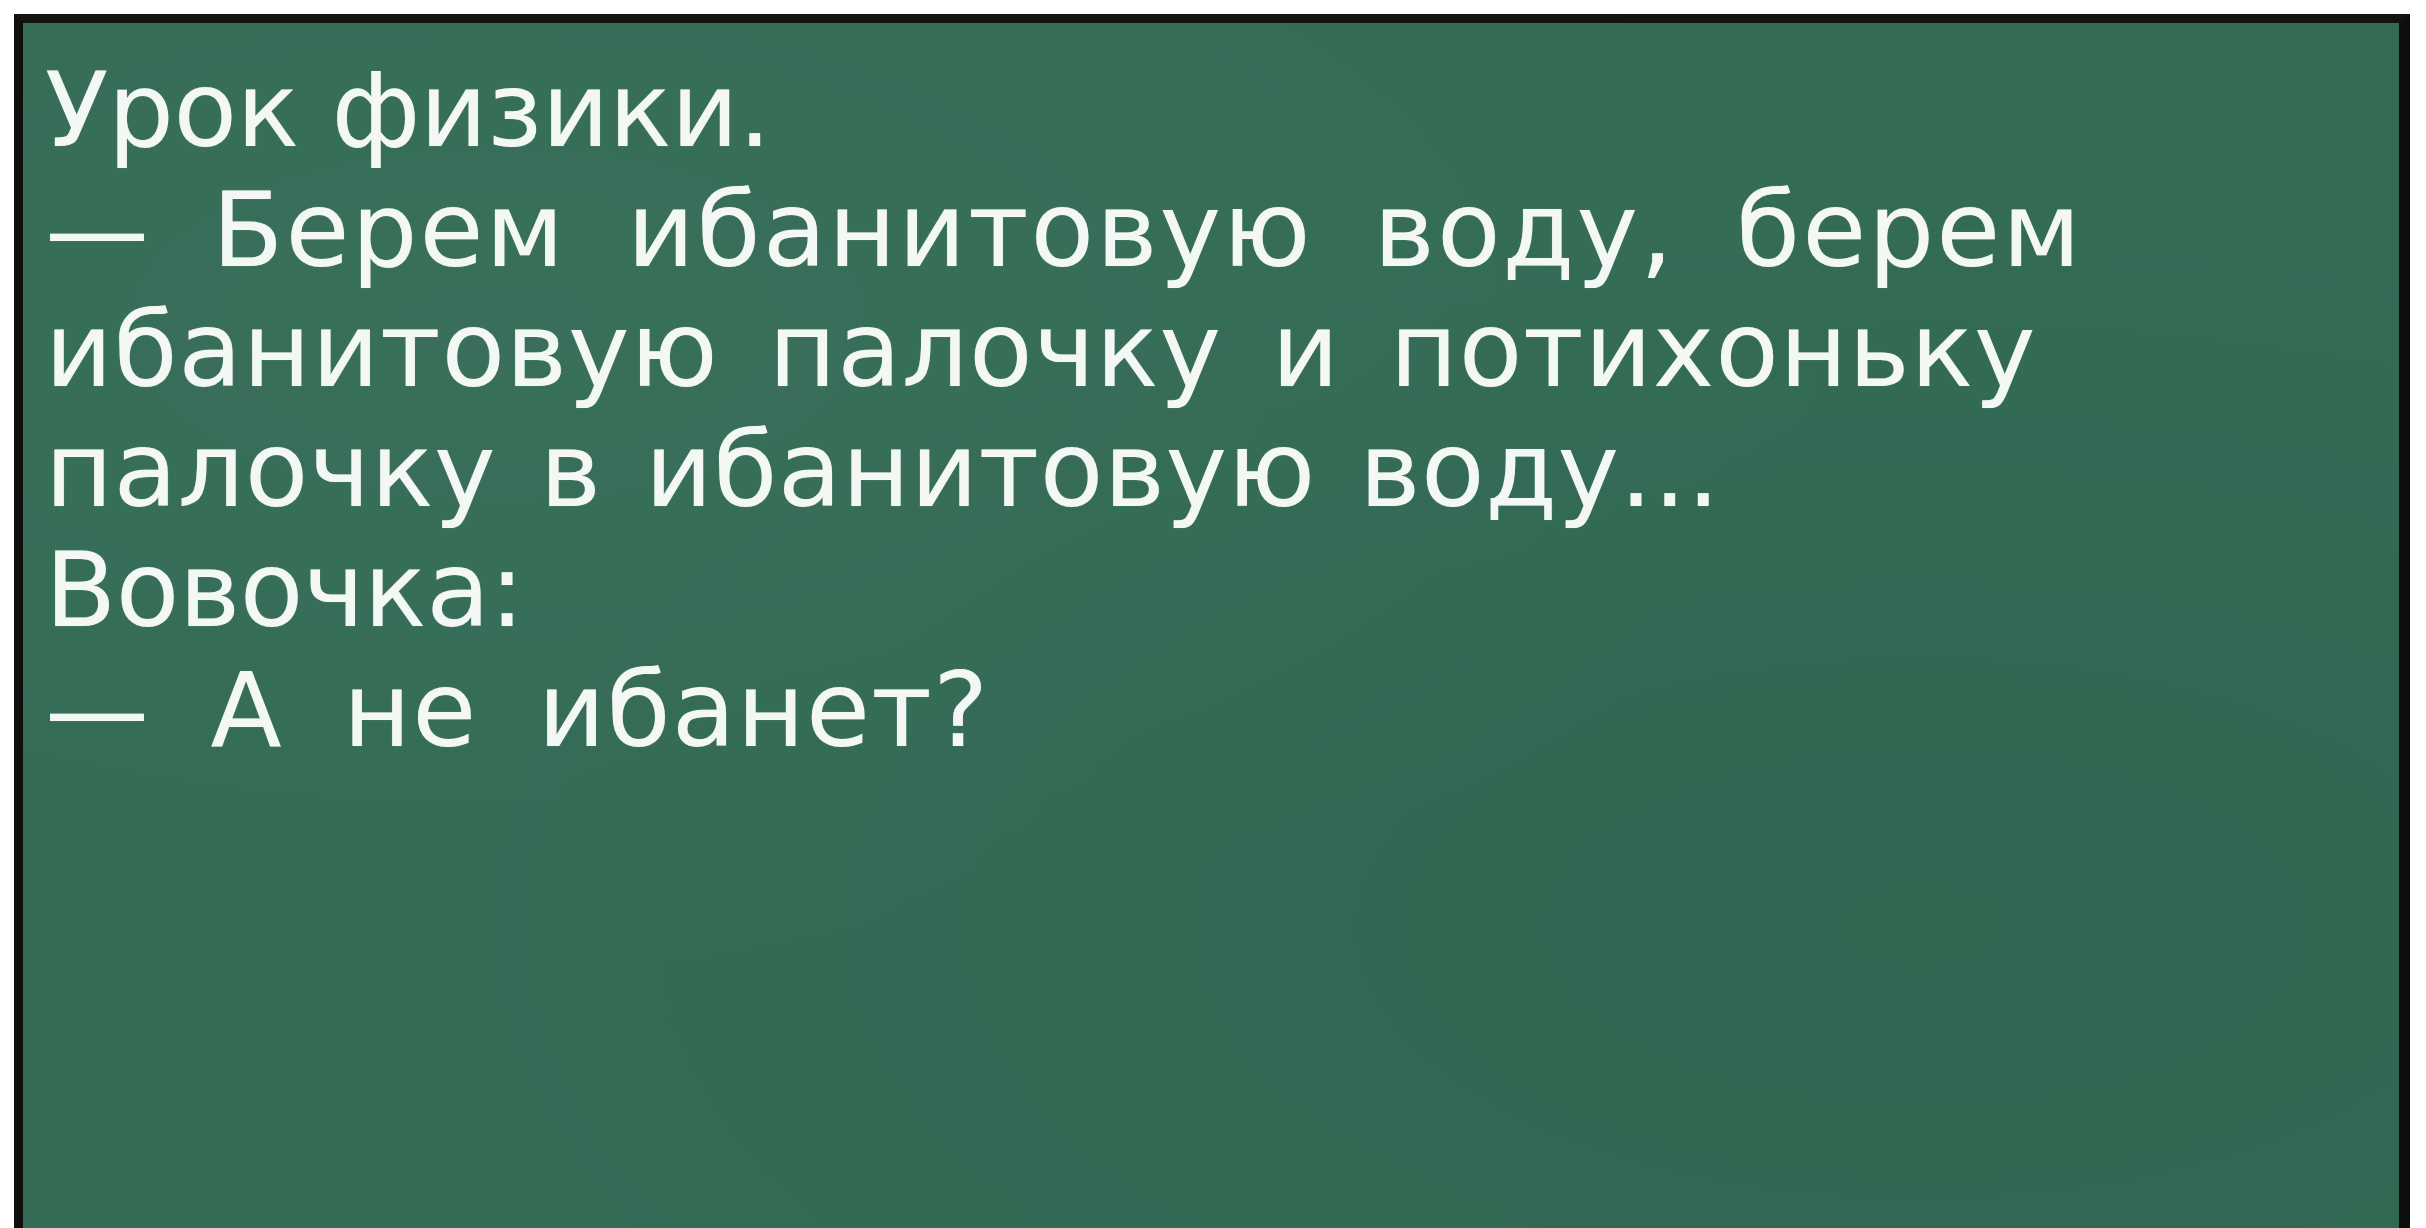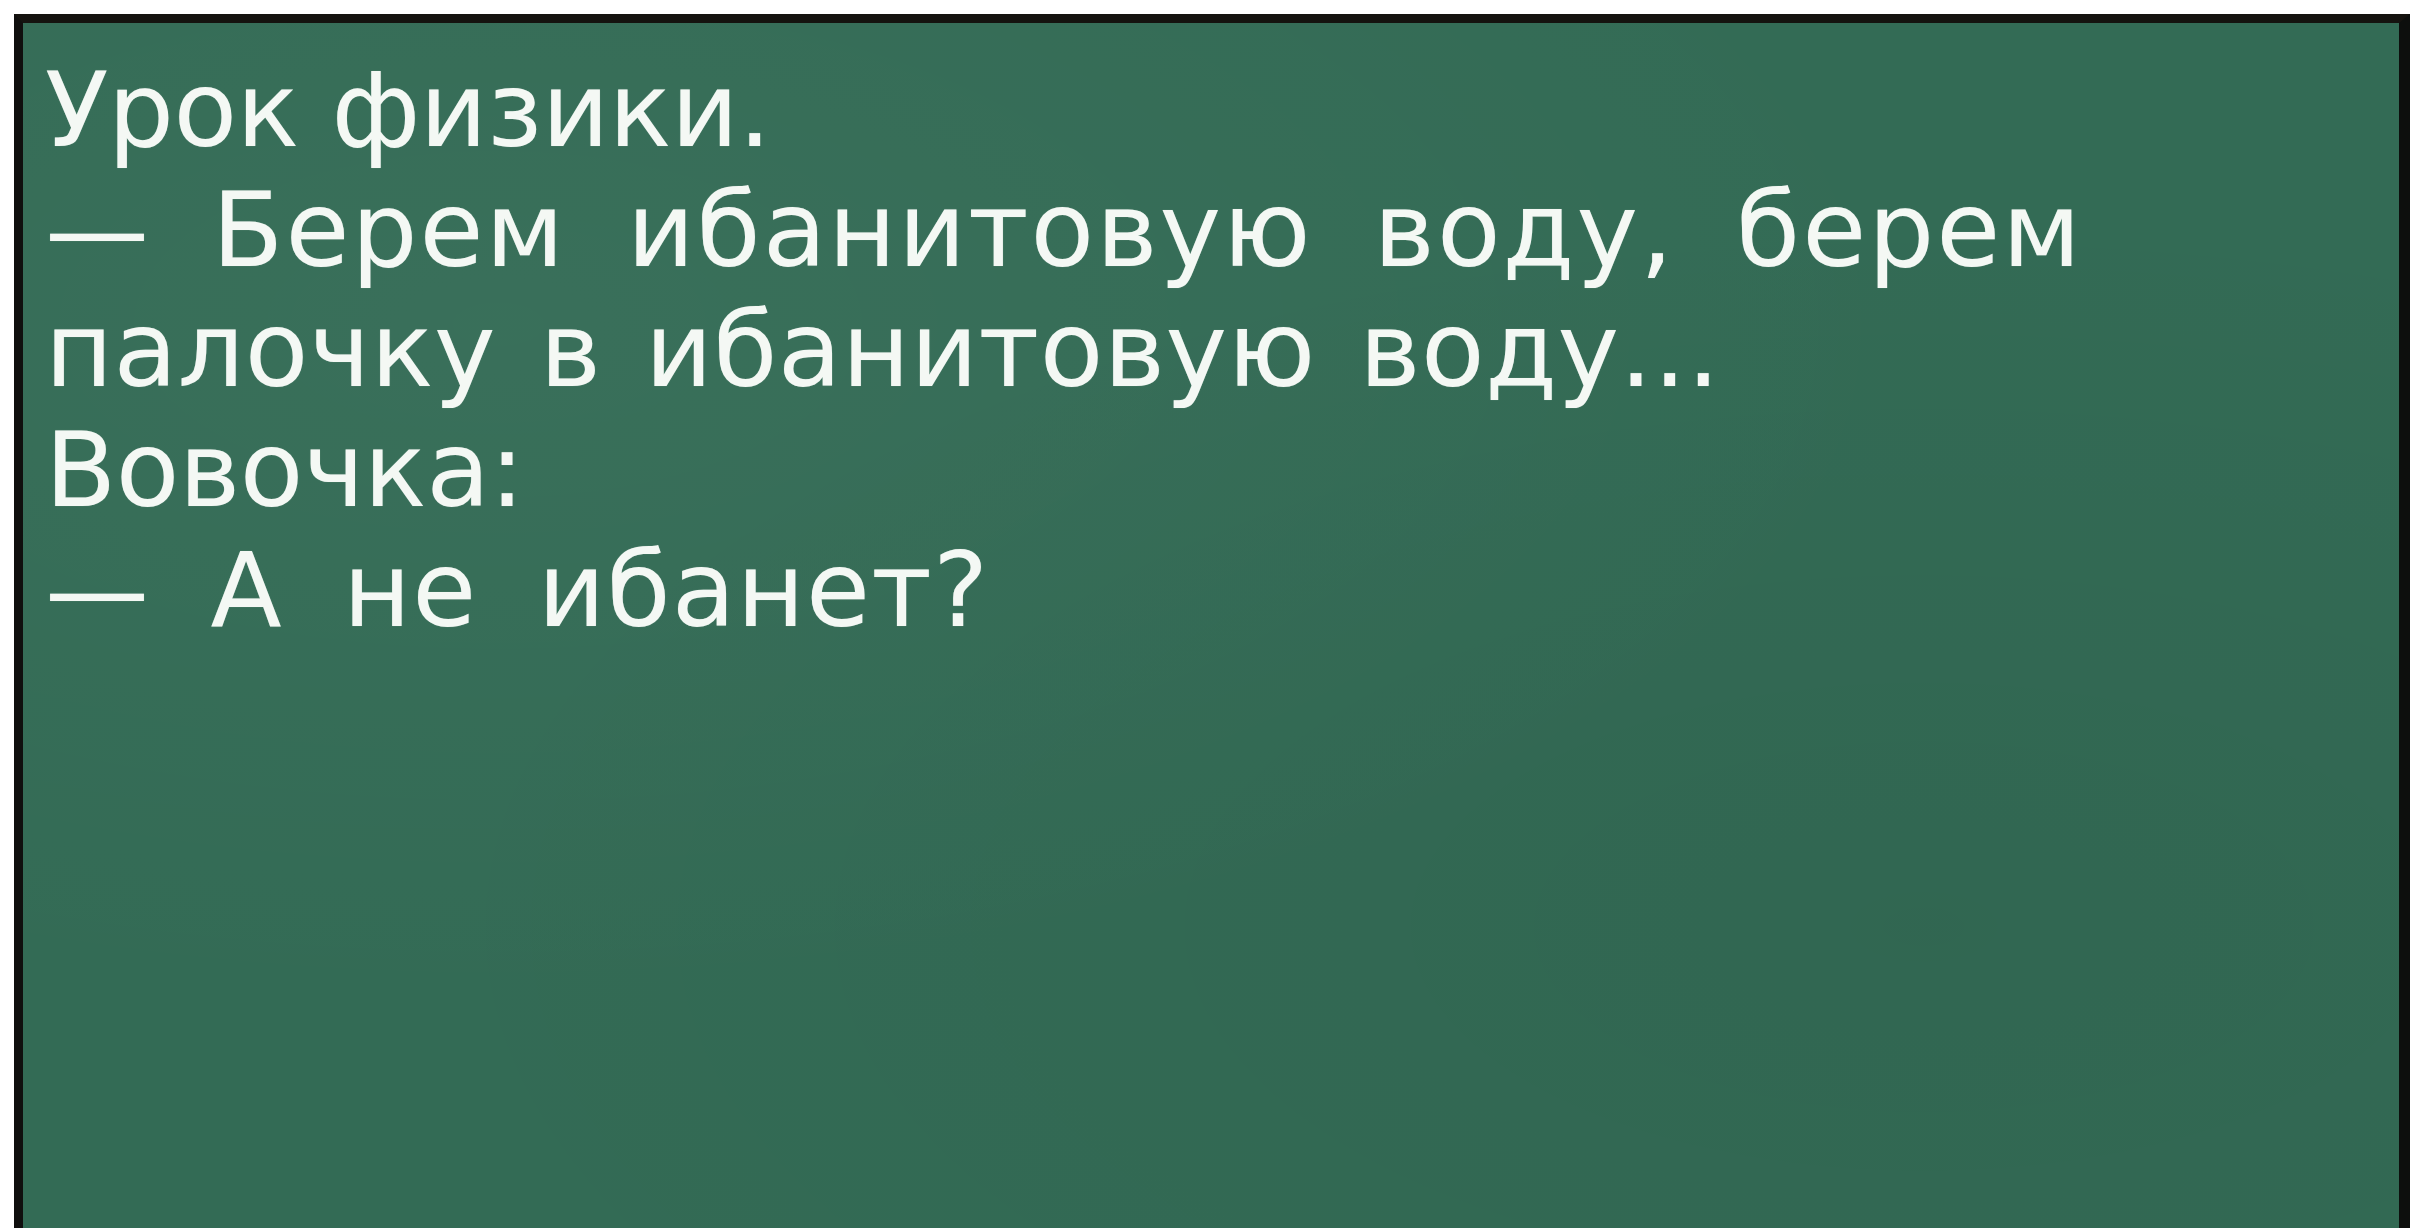--- a/index.html
+++ b/index.html
@@ -80,19 +80,20 @@
 </style>
 </head>
 <body>
 
 <div class="page">
   <div class="card-frame">
     <div class="board">
       <div class="joke-text">
         <span class="line">Урок физики.</span>
         <span class="line wide-1">— Берем ибанитовую воду, берем</span>
+        <span class="line wide-2">ибанитовую палочку и потихоньку</span>
         <span class="line wide-3">палочку в ибанитовую воду...</span>
         <span class="line">Вовочка:</span>
         <span class="line wide-4">— А не ибанет?</span>
       </div>
     </div>
   </div>
 </div>
 
 </body></html>

